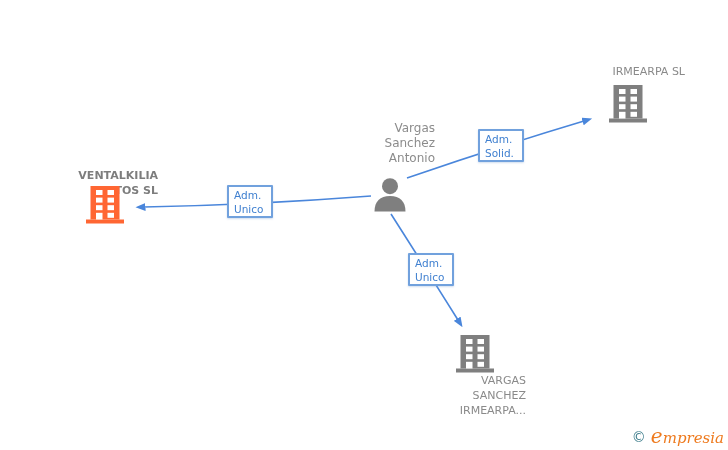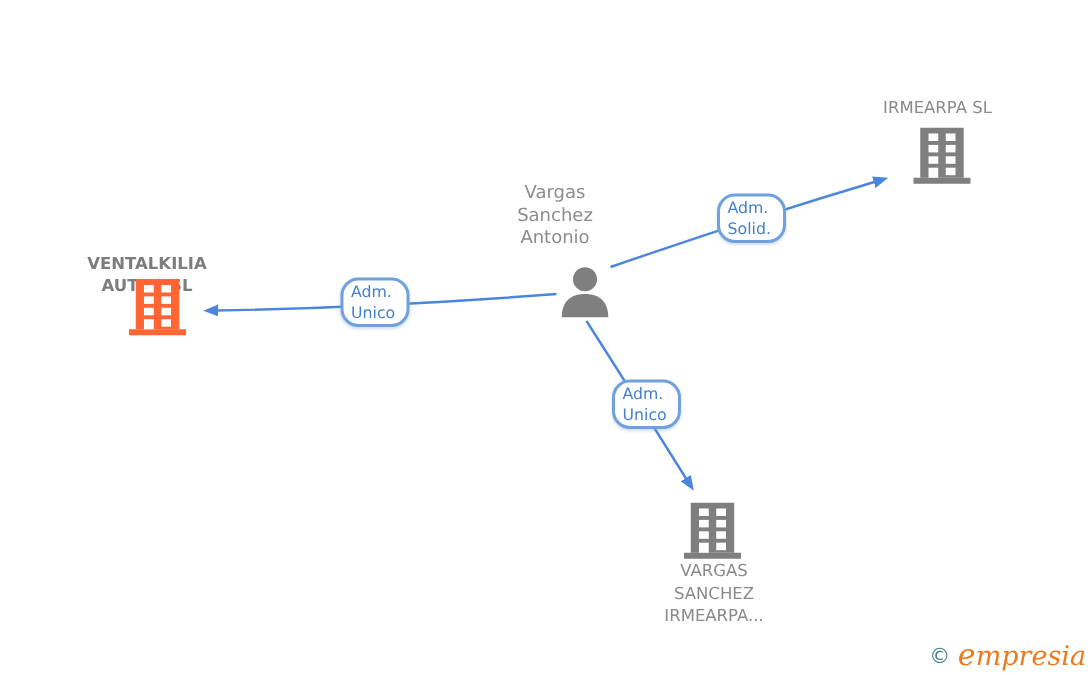--- a/index.html
+++ b/index.html
@@ -8,46 +8,46 @@
     font-family:"DejaVu Sans","Liberation Sans",sans-serif;
   }
   .edges{position:absolute;left:0;top:0;pointer-events:none;}
   .edge{stroke:#4a86db;stroke-width:1.6;fill:none;}
 
   .node-icon{position:absolute;}
   .icon-orange{color:#ff6633;}
   .icon-gray{color:#7f7f7f;}
 
   .nlabel{
-    position:absolute;text-align:center;color:#8a8a8a;
+    position:absolute;text-align:right;color:#8a8a8a;
     font-size:11px;line-height:15px;
   }
   .nlabel.bold{font-weight:bold;color:#7d7d7d;letter-spacing:0px;margin-top:20px;}
   .person-name{font-size:12px;line-height:15px;color:#8c8c8c;}
 
   .edge-label{
     position:absolute;width:46px;height:33px;box-sizing:border-box;
-    background:#ffffff;border:2px solid #71a1dd;border-radius:12px;
+    background:#ffffff;border:2px solid #71a1dd;border-radius:1px;
     color:#4080d0;font-size:10.5px;line-height:14px;
     padding:1px 0 0 5px;
     box-shadow:0 1px 2px rgba(120,160,210,0.35);
   }
 
   .attribution{
     position:absolute;right:4px;bottom:3px;white-space:nowrap;
     text-decoration:none;cursor:pointer;
   }
   .copy-symbol{
     color:#43818f;font-size:14px;vertical-align:1px;
     font-family:"DejaVu Sans","Liberation Sans",sans-serif;
   }
   .brand{
     display:inline-block;color:#ee7a1e;font-style:italic;
     font-family:"DejaVu Serif","Liberation Serif",serif;
-    font-size:18px;line-height:18px;
+    font-size:15px;line-height:18px;
   }
   .brand::first-letter{font-size:20px;}
 </style>
 </head>
 <body>
 
 <div class="canvas">
 
   <svg class="edges" width="728" height="450" aria-hidden="true">
     <defs>
@@ -76,21 +76,21 @@
     <path class="edge" d="M 371 196 Q 255 205 144 207" marker-end="url(#arrowhead)"></path>
     <path class="edge" d="M 407 178 Q 497 147 584 121" marker-end="url(#arrowhead)"></path>
     <path class="edge" d="M 391 214 Q 421 261 458 320" marker-end="url(#arrowhead)"></path>
   </svg>
 
   <div class="edge-label" style="left:227px;top:185px;">Adm. Unico</div>
   <div class="edge-label" style="left:478px;top:129px;">Adm. Solid.</div>
   <div class="edge-label" style="left:408px;top:253px;">Adm. Unico</div>
 
   <div>
-    <div class="nlabel person-name" style="left:330px;top:121px;width:80px;">Vargas Sanchez Antonio</div>
+    <div class="nlabel person-name" style="left:355px;top:121px;width:80px;">Vargas Sanchez Antonio</div>
     <svg class="node-icon icon-gray" style="left:371px;top:178px;" width="38" height="34">
         <use href="#person"></use>
       </svg>
   </div>
 
   <div>
     <div class="nlabel bold" style="left:38px;top:148px;width:120px;">VENTALKILIA AUTOS SL</div>
     <svg class="node-icon icon-orange" style="left:85px;top:186px;" width="40" height="38">
         <use href="#building"></use>
       </svg>

